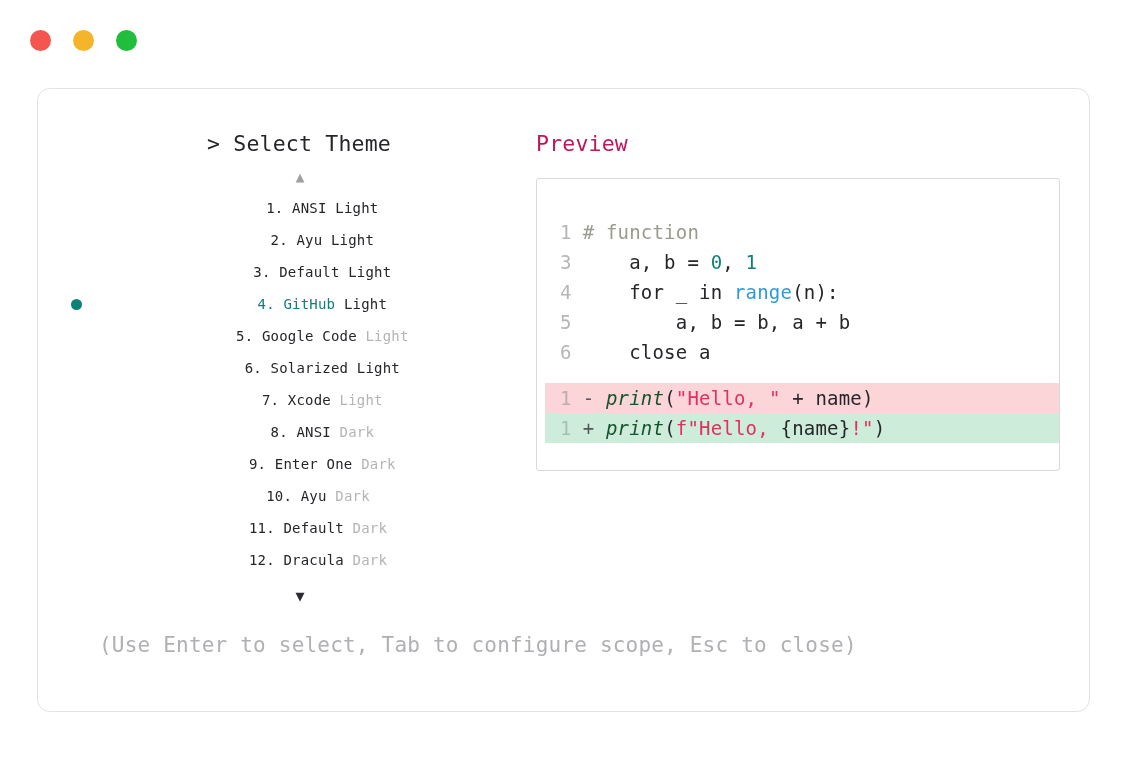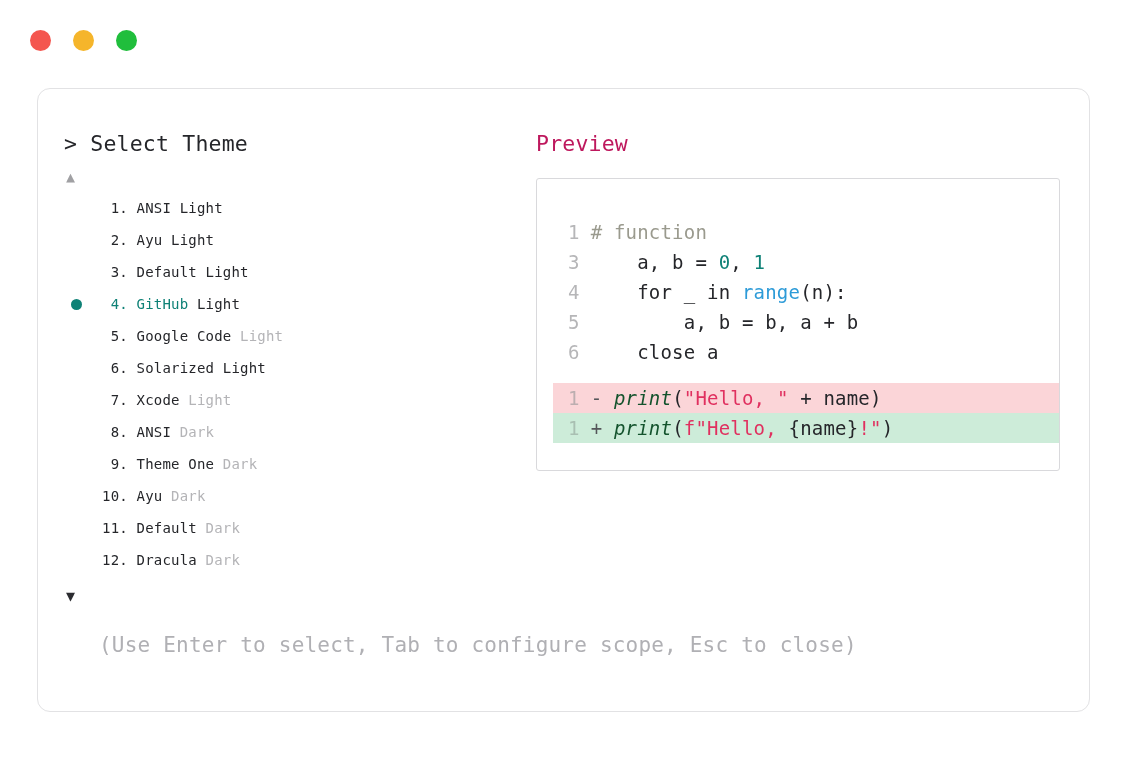--- a/index.html
+++ b/index.html
@@ -58,20 +58,21 @@
     right: 0;
     bottom: 0;
   }
 
   
   .left-col {
     position: absolute;
     left: 26px;
     top: 42px;
     width: 470px;
+    text-align: center;
   }
 
   .prompt-line {
     font-size: 21.5px;
     line-height: 26px;
     color: #25262a;
     letter-spacing: 0.2px;
     white-space: pre;
   }
 
@@ -154,21 +155,21 @@
     box-sizing: border-box;
     border: 1.5px solid #d9d9dc;
     border-radius: 3px;
     background: #ffffff;
     position: relative;
     overflow: hidden;
   }
 
   .code {
     position: absolute;
-    left: 16px;
+    left: 8px;
     top: 38px;
     width: 100%;
     font-size: 19px;
     line-height: 30px;
   }
 
   .code-line {
     white-space: pre;
     height: 30px;
     line-height: 30px;
@@ -227,21 +228,21 @@
         <div class="scroll-arrow up">▲</div>
         <div class="theme-list">
             <div class="theme-row"><span class="num"> 1. </span><span class="name">ANSI </span><span class="variant">Light</span></div>
             <div class="theme-row"><span class="num"> 2. </span><span class="name">Ayu </span><span class="variant">Light</span></div>
             <div class="theme-row"><span class="num"> 3. </span><span class="name">Default </span><span class="variant">Light</span></div>
             <div class="theme-row selected"><span class="bullet"></span><span class="num"> 4. </span><span class="name">GitHub </span><span class="variant">Light</span></div>
             <div class="theme-row"><span class="num"> 5. </span><span class="name">Google Code </span><span class="variant muted">Light</span></div>
             <div class="theme-row"><span class="num"> 6. </span><span class="name">Solarized </span><span class="variant">Light</span></div>
             <div class="theme-row"><span class="num"> 7. </span><span class="name">Xcode </span><span class="variant muted">Light</span></div>
             <div class="theme-row"><span class="num"> 8. </span><span class="name">ANSI </span><span class="variant muted">Dark</span></div>
-            <div class="theme-row"><span class="num"> 9. </span><span class="name">Theme One </span><span class="variant muted">Dark</span></div>
+            <div class="theme-row"><span class="num"> 9. </span><span class="name">Enter One </span><span class="variant muted">Dark</span></div>
             <div class="theme-row"><span class="num">10. </span><span class="name">Ayu </span><span class="variant muted">Dark</span></div>
             <div class="theme-row"><span class="num">11. </span><span class="name">Default </span><span class="variant muted">Dark</span></div>
             <div class="theme-row"><span class="num">12. </span><span class="name">Dracula </span><span class="variant muted">Dark</span></div>
           </div>
         <div class="scroll-arrow down">▼</div>
       </div>
 
       <div class="hint">(Use Enter to select, Tab to configure scope, Esc to close)</div>
 
       <div class="right-col">

